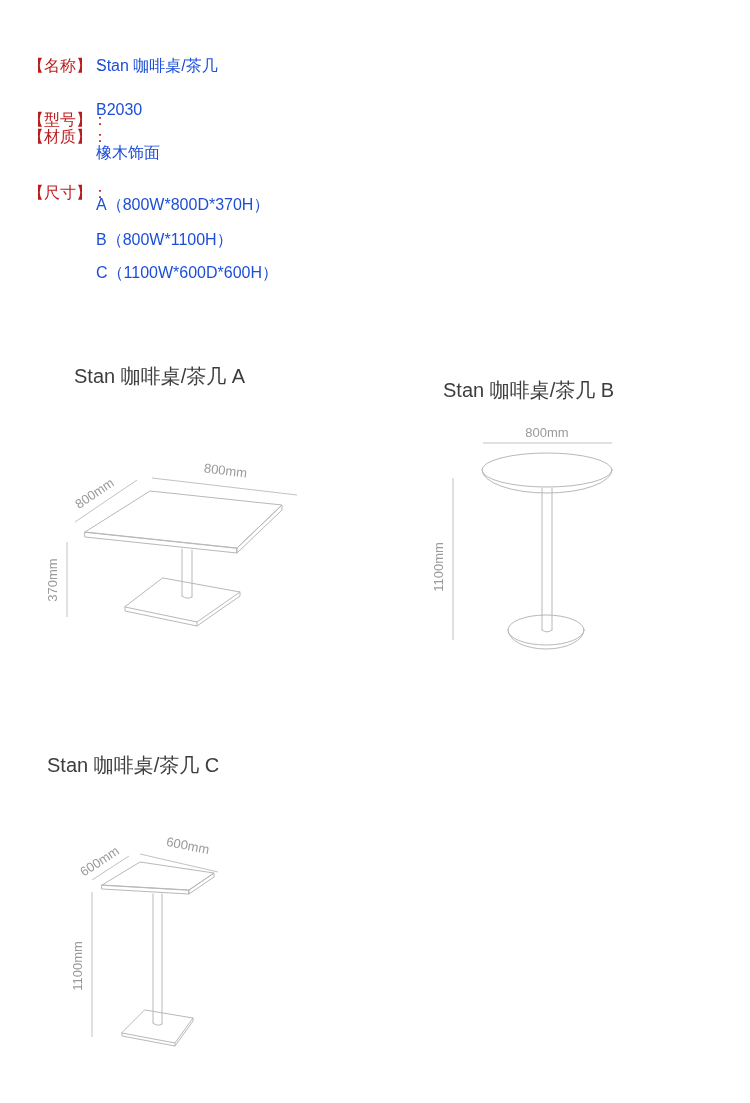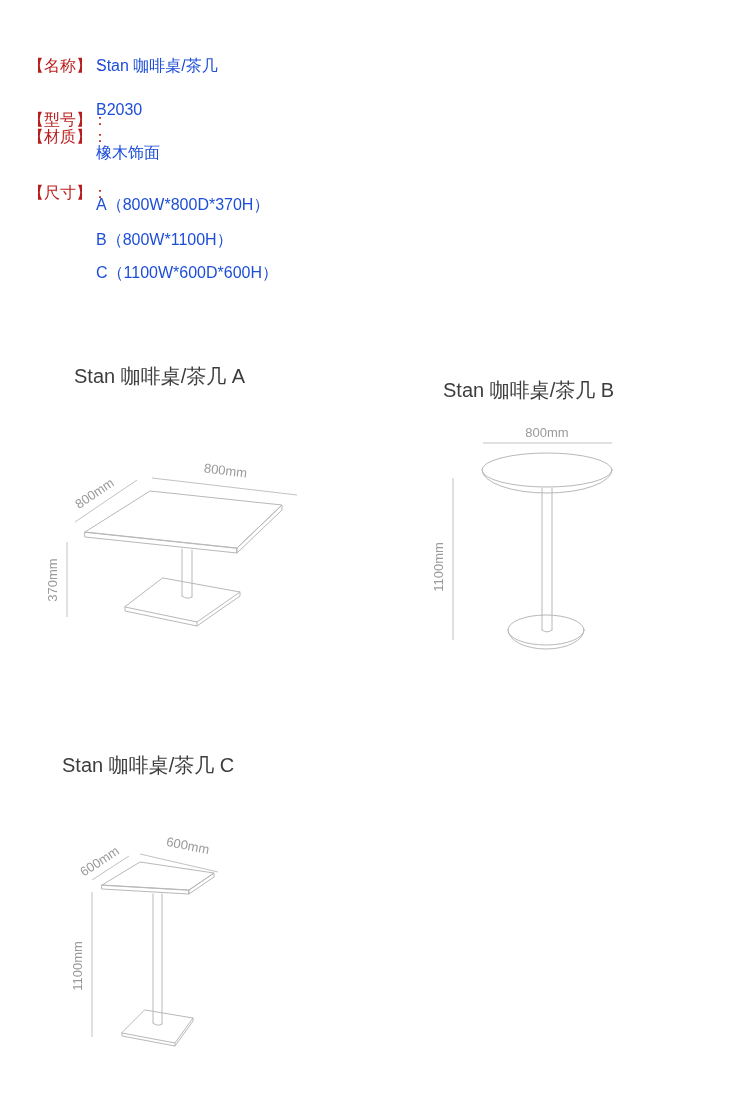--- a/index.html
+++ b/index.html
@@ -116,21 +116,21 @@
   <path class="ln" d="M 62 62 A 65 23 0 0 0 192 62"></path>
 
   <line class="ln" x1="122" y1="80" x2="122" y2="222"></line>
   <line class="ln" x1="132" y1="80" x2="132" y2="222"></line>
   <path class="ln" d="M 122 222 Q 127 226 132 222"></path>
 
   <ellipse class="ln" cx="126" cy="222" rx="38" ry="15"></ellipse>
   <path class="ln" d="M 88 222 A 38 19 0 0 0 164 222"></path>
 </svg>
 
-<div class="fig-title" style="left:62px; top:752px">Stan 咖啡桌/茶几 C</div>
+<div class="fig-title" style="left:47px; top:752px">Stan 咖啡桌/茶几 C</div>
 
 <svg style="left:30px; top:820px" width="280" height="283" viewBox="0 0 280 283">
 
   <line class="dim" x1="110" y1="34" x2="188" y2="52"></line>
   <text x="157" y="30" text-anchor="middle" transform="rotate(11 157 30)">600mm</text>
 
   <line class="dim" x1="62" y1="60" x2="99" y2="36"></line>
   <text x="72" y="45" text-anchor="middle" transform="rotate(-33 72 45)">600mm</text>
 
   <line class="dim" x1="62" y1="72" x2="62" y2="217"></line>

